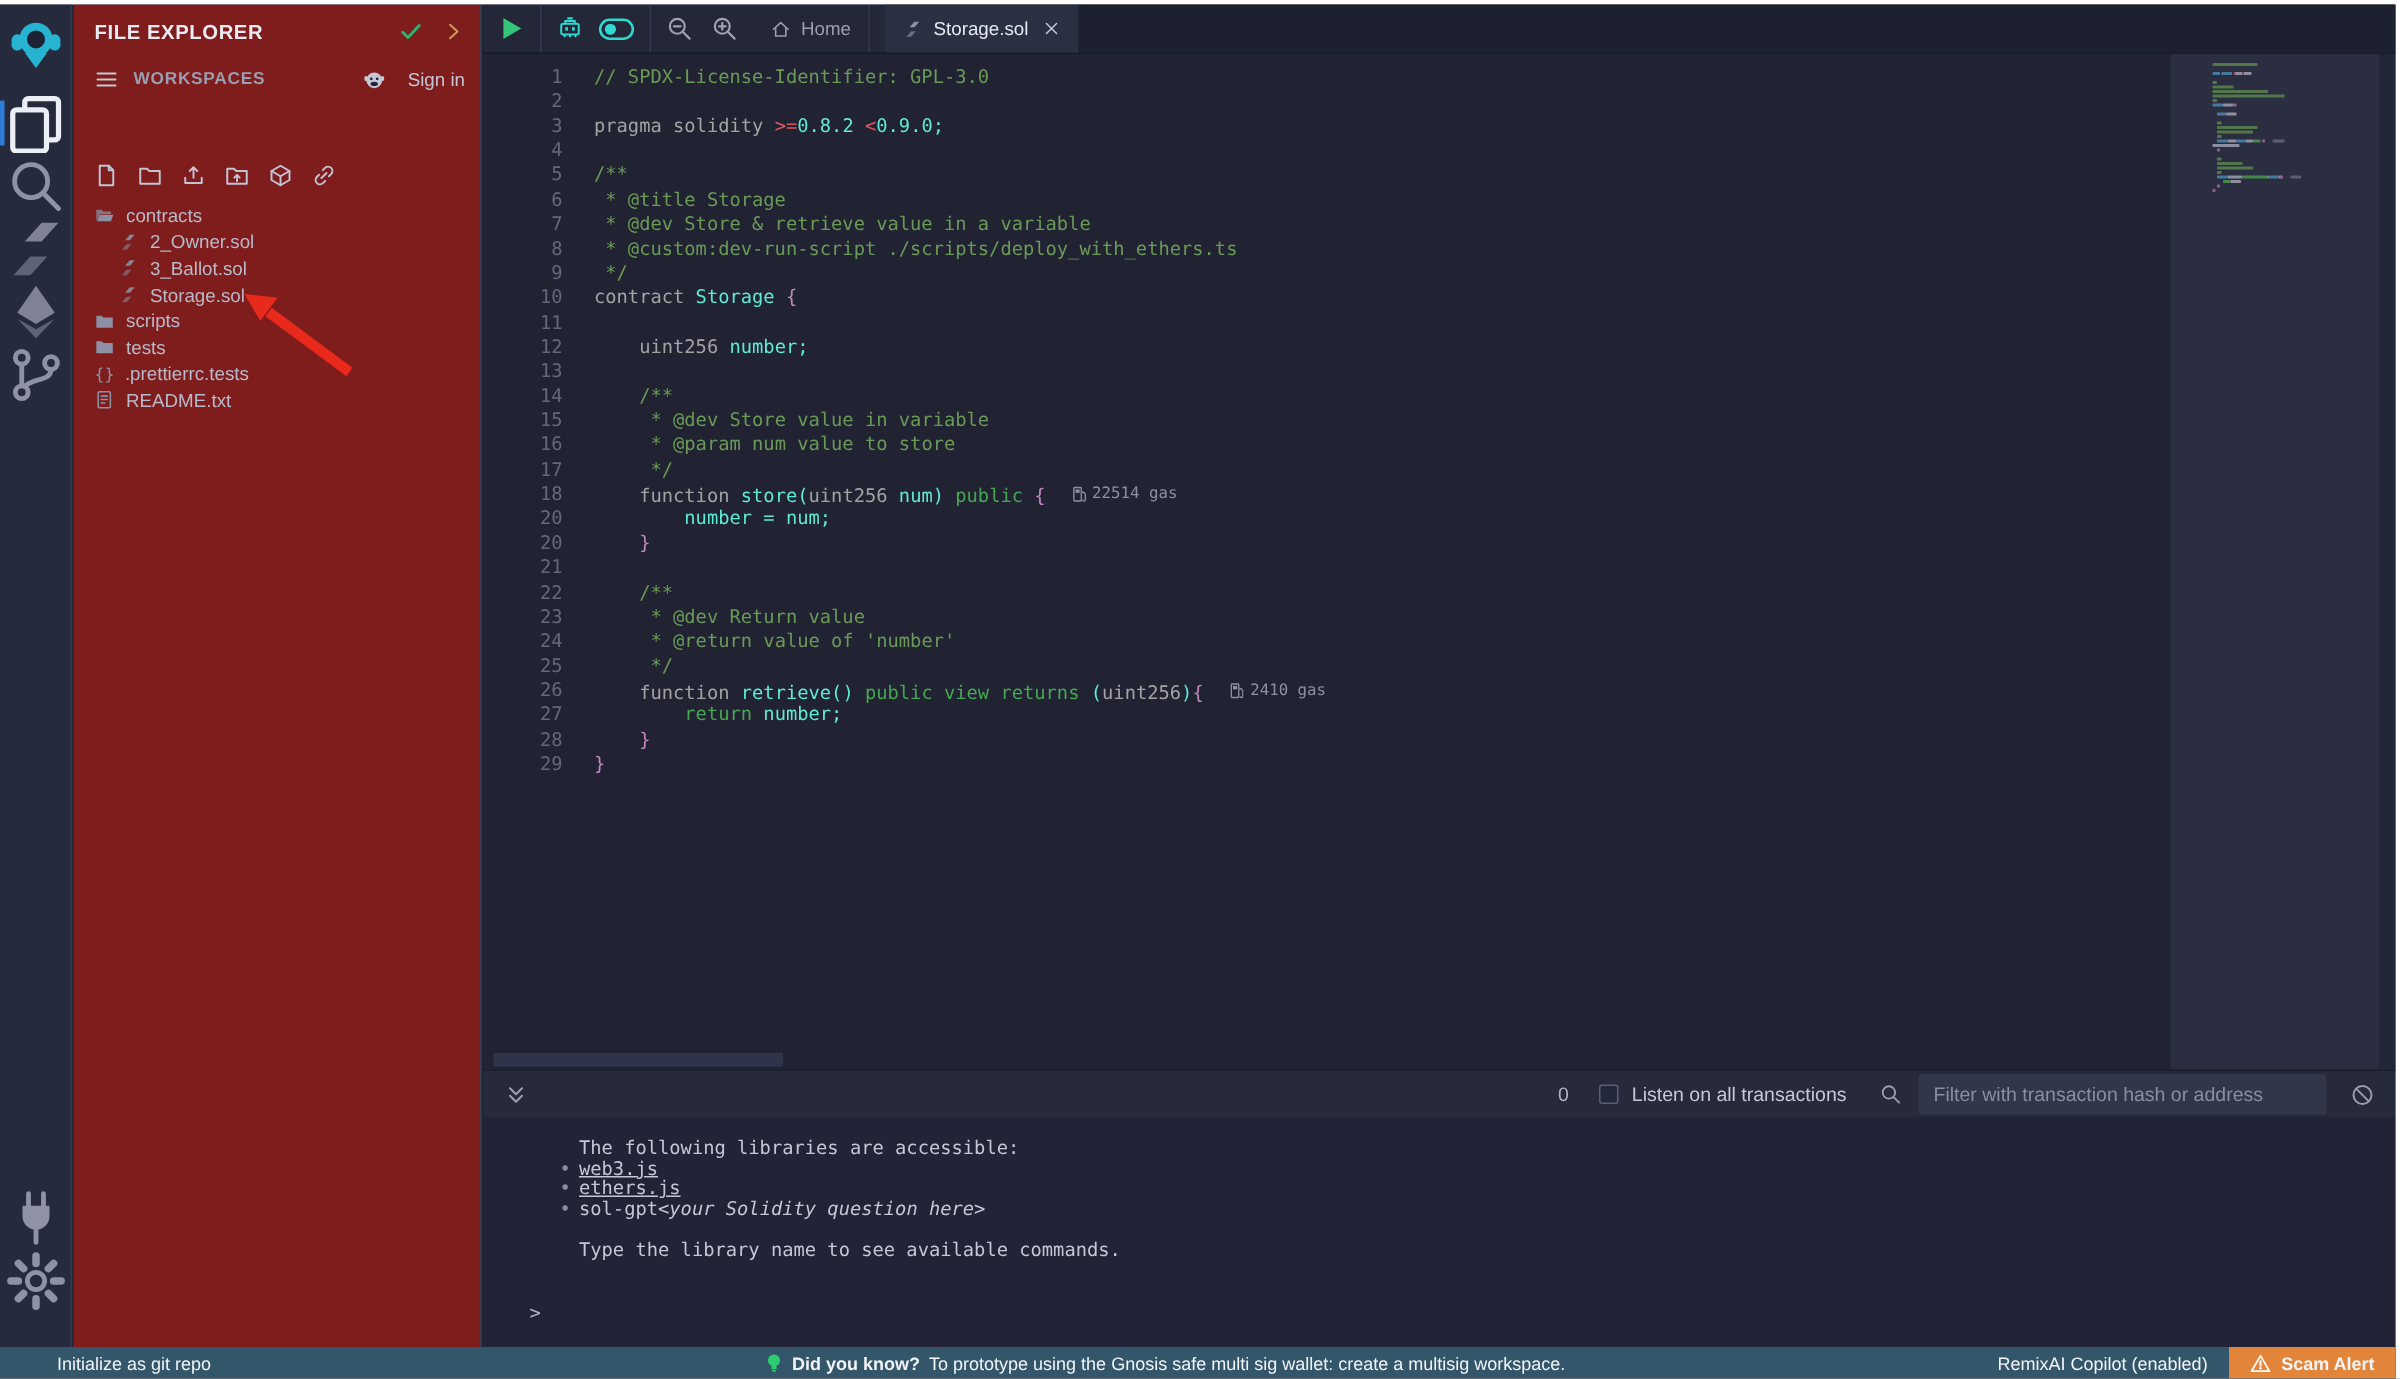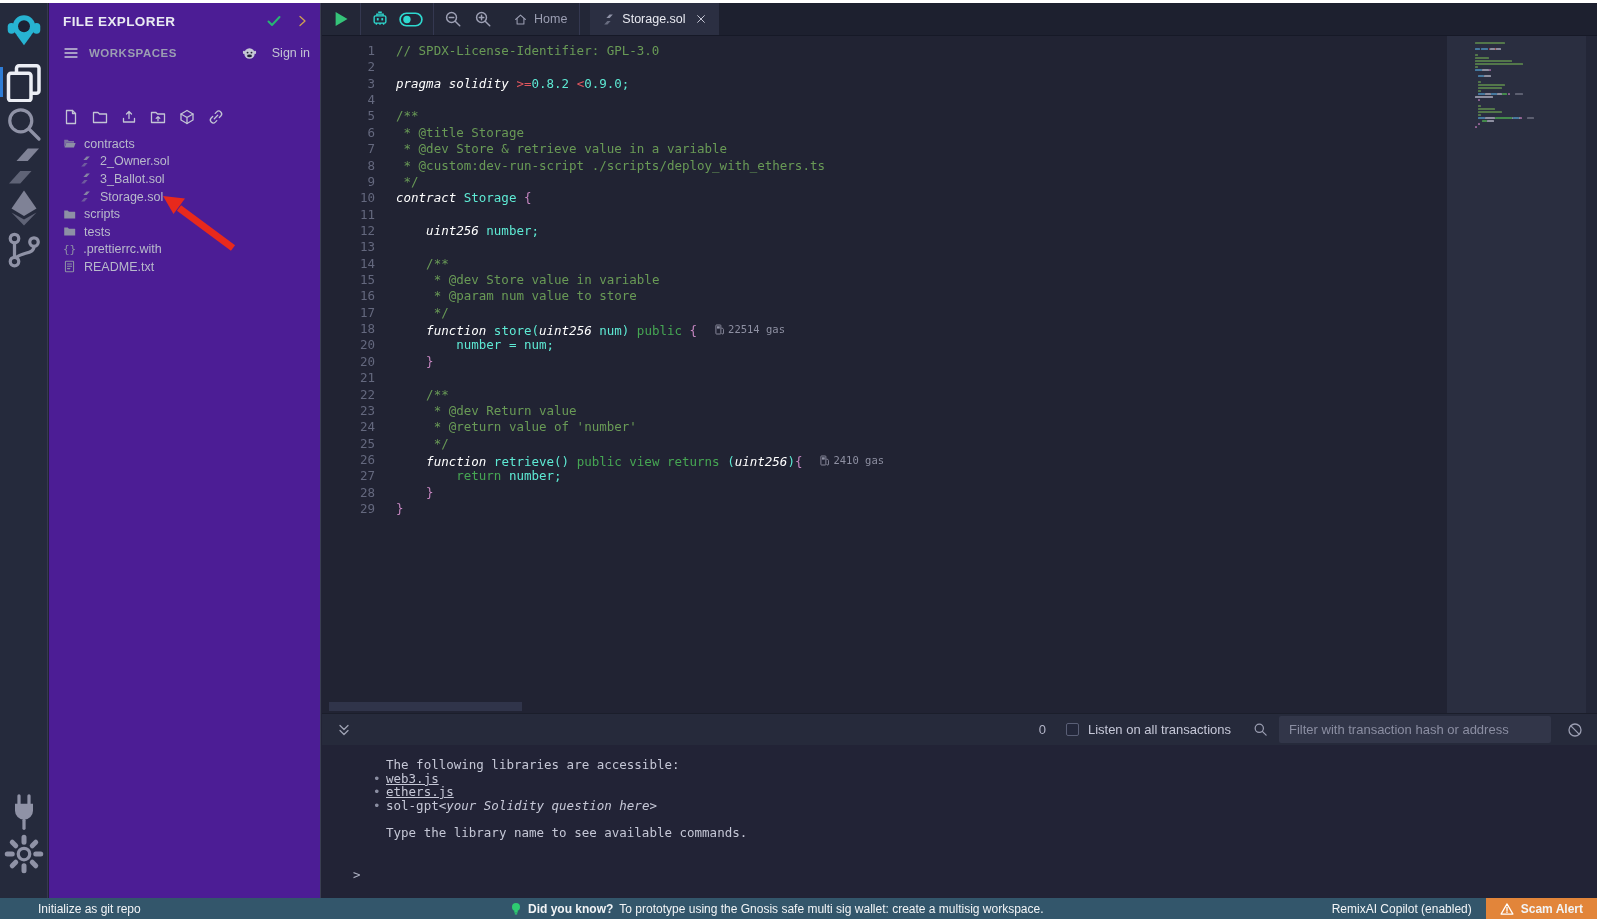--- a/index.html
+++ b/index.html
@@ -10,21 +10,21 @@
   .rail { position:absolute; left:0; top:0; width:48px; height:895px; background:#252a3c; border-right:1px solid #363a4e; display:flex; flex-direction:column; align-items:center; }
   .rail-logo { width:40px; height:42px; margin-top:5px; display:flex; align-items:center; justify-content:center; }
   .rail-btn { position:relative; width:48px; height:40px; display:flex; align-items:center; justify-content:center; color:#8f92a6; cursor:pointer; }
   .rail-btn svg { width:22px; height:22px; }
   .rail-btn.active { color:#eceef5; }
   .rail-btn.active::before { content:""; position:absolute; left:0; top:5px; bottom:5px; width:3px; background:#2e7cd6; }
   .rail-top { display:flex; flex-direction:column; align-items:center; margin-top:12px; gap:2px; }
   .rail-bottom { margin-top:auto; margin-bottom:24px; display:flex; flex-direction:column; align-items:center; gap:2px; }
 
   
-  .side { position:absolute; left:49px; top:0; width:272px; height:895px; background:#4c1d95; border-right:1px solid #3a3e52; }
+  .side { position:absolute; left:49px; top:0; width:272px; height:895px; background:#7f1d1d; border-right:1px solid #3a3e52; }
   .fe-header { position:absolute; top:10px; left:14px; right:10px; display:flex; align-items:center; }
   .fe-title { color:#e9eaf2; font-size:13.5px; font-weight:700; letter-spacing:.4px; }
   .fe-actions { margin-left:auto; display:flex; align-items:center; gap:12px; }
   .fe-actions .ic { width:16px; height:16px; display:inline-flex; }
   .ws-row { position:absolute; top:42px; left:14px; right:10px; display:flex; align-items:center; color:#9b9eb2; }
   .ws-row .ic { width:16px; height:16px; margin-right:10px; color:#c6c8d6; display:inline-flex; }
   .ws-label { font-size:11.5px; font-weight:700; letter-spacing:.5px; color:#9b9eb2; }
   .signin { margin-left:auto; display:flex; align-items:center; gap:5px; color:#c3c5d4; font-size:12.5px; cursor:pointer; }
   .signin .ic { width:15px; height:15px; display:inline-flex; }
   .ws-select { position:absolute; top:64px; left:14px; right:14px; height:29px; background:#2c3044; border-radius:4px; display:flex; align-items:center; padding:0 10px; cursor:pointer; }
@@ -49,21 +49,21 @@
   .tab .ic { width:13px; height:13px; display:inline-flex; color:#9b9eb2; }
   .tab .close { width:12px; height:12px; color:#c9cbd8; display:inline-flex; margin-left:2px; }
   .nav-fill { flex:1; background:#1d202f; }
 
   
   .editor { position:absolute; top:33px; left:0; right:0; bottom:185px; background:#212333; overflow:hidden; }
   .codewrap { position:absolute; top:7px; left:0; right:0; display:flex; font-family:"DejaVu Sans Mono",monospace; font-size:12.5px; line-height:16.36px; }
   .gutter { width:74px; text-align:right; padding-right:21px; color:#64687e; flex:none; }
   .codecol { white-space:pre; color:#d6d7dd; }
   .cl { height:16.36px; }
-  .s-c { color:#699a56; } .s-k { color:#ffffff;font-style:italic; } .s-g { color:#46a653; }
+  .s-c { color:#699a56; } .s-k { color:#a3a3a3; } .s-g { color:#46a653; }
   .s-o { color:#e0565e; } .s-p { color:#c586c0; } .s-w { color:#5eead4; }
   .gasbadge { display:inline-flex; align-items:center; gap:4px; margin-left:18px; color:#8e90a2; font-size:10.5px; }
   .gasbadge .ic { width:9px; height:11px; display:inline-flex; }
   .rightcol { position:absolute; top:0; bottom:0; left:1125px; width:140px; background:#2a2e40; }
   .minimap { position:absolute; left:28px; top:6px; }
   .mm-bar { position:absolute; height:1.9px; border-radius:.5px; }
   .edgecol { position:absolute; top:0; bottom:0; right:0; width:11px; background:#232637; }
   .hscroll { position:absolute; left:7px; bottom:2px; width:193px; height:9px; background:#30344a; }
 
   
@@ -287,21 +287,21 @@
         <div class="trow" style="padding-left: 14px;">
           <span class="ic">
             <svg viewBox="0 0 16 16" style="width: 100%; height: 100%;">
               <path d="M1.5 3h4.3l1.5 1.5h7.2a.5.5 0 0 1 .5.5v8H1.5z" fill="currentColor"></path>
             </svg>
           </span>
           <span>tests</span>
         </div>
         <div class="trow" style="padding-left: 14px;">
           <span class="braces">{}</span>
-          <span>.prettierrc.with</span>
+          <span>.prettierrc.tests</span>
         </div>
         <div class="trow" style="padding-left: 14px;">
           <span class="ic">
             <svg viewBox="0 0 16 16" style="width: 100%; height: 100%;">
               <rect x="3" y="1.5" width="10" height="13" rx="1" stroke="currentColor" fill="none" stroke-width="1.3" stroke-linecap="round" stroke-linejoin="round"></rect>
               <path d="M5.5 5h5M5.5 7.8h5M5.5 10.6h3" stroke="currentColor" fill="none" stroke-width="1.3" stroke-linecap="round" stroke-linejoin="round"></path>
             </svg>
           </span>
           <span>README.txt</span>
         </div>

